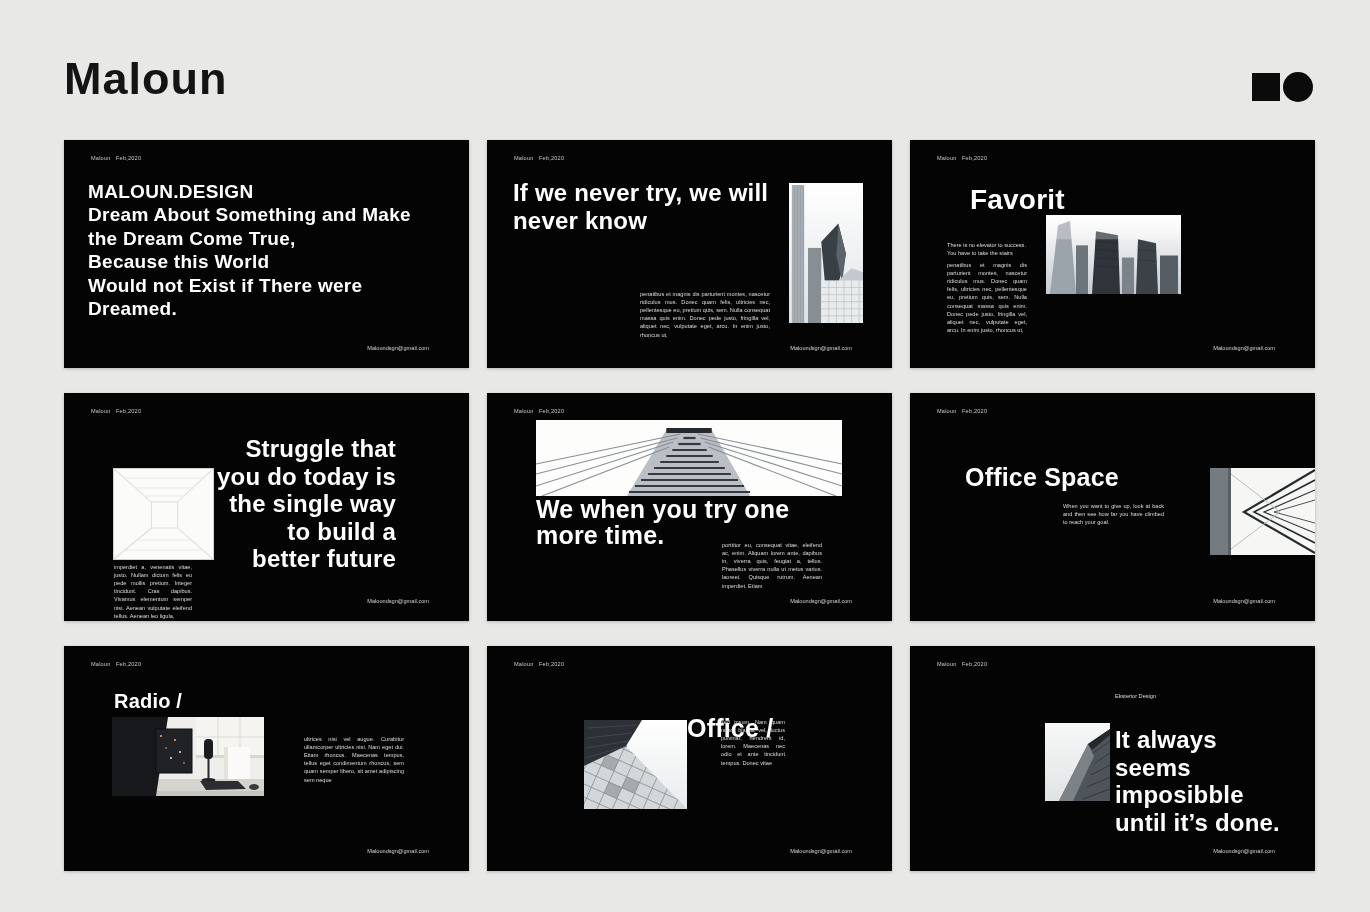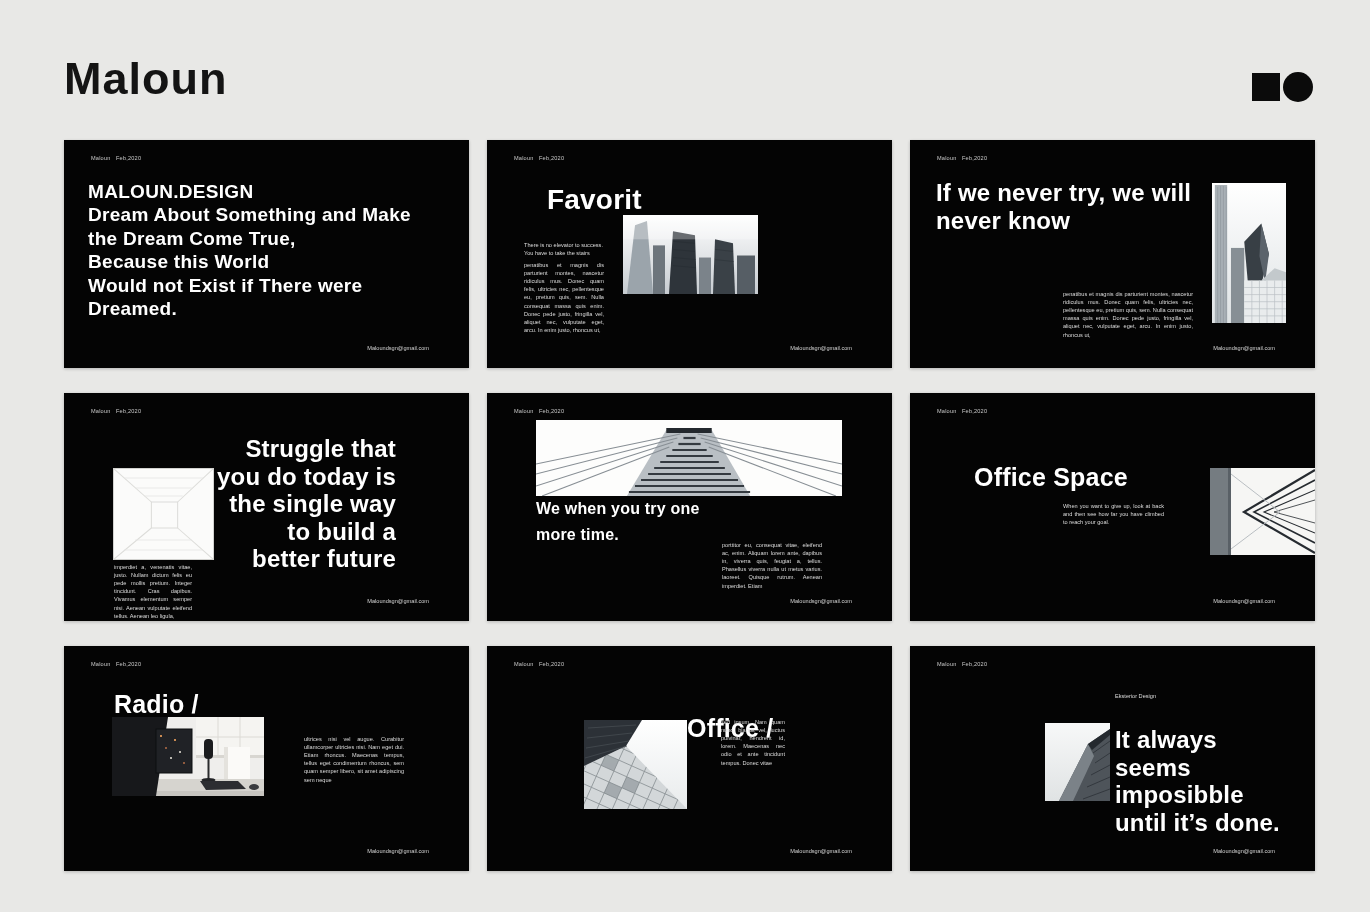--- a/index.html
+++ b/index.html
@@ -54,28 +54,28 @@
 
   .s3 .stitle { left:26px; top:39px; font-size:24px; line-height:27.5px; }
   .s3 .sbody  { left:153px; top:150px; width:130px; }
   .s3 .img-box{ left:302px; top:43px; width:74px; height:140px; }
 
   .s4 .stitle { left:153px; top:42px; font-size:24px; line-height:27.5px;text-align:right; }
   .s4 .img-box{ left:49px; top:75px; width:101px; height:92px; }
   .s4 .sbody  { left:50px; top:170px; width:78px; }
 
   .s5 .img-box{ left:49px; top:27px; width:306px; height:76px; }
-  .s5 .stitle { left:49px; top:103px; font-size:16px; line-height:26px; }
+  .s5 .stitle { left:49px; top:103px; font-size:25px; line-height:26px; }
   .s5 .sbody  { left:235px; top:148px; width:100px; }
 
-  .s6 .stitle { left:64px; top:70px; font-size:25px; }
+  .s6 .stitle { left:55px; top:70px; font-size:25px; }
   .s6 .sbody  { left:153px; top:109px; width:101px; }
   .s6 .img-box{ left:300px; top:75px; width:105px; height:87px; }
 
-  .s7 .stitle { left:50px; top:44px; font-size:25px; }
+  .s7 .stitle { left:50px; top:44px; font-size:20px; }
   .s7 .img-box{ left:48px; top:71px; width:152px; height:79px; }
   .s7 .sbody  { left:240px; top:89px; width:100px; }
 
   .s8 .stitle { left:200px; top:44px; font-size:25px;margin-top:24px; }
   .s8 .img-box{ left:97px; top:74px; width:103px; height:89px; }
   .s8 .sbody  { left:234px; top:72px; width:64px; }
 
   .s9 .slabel { left:205px; top:46px; }
   .s9 .img-box{ left:135px; top:77px; width:65px; height:78px; }
   .s9 .stitle { left:205px; top:80px; font-size:24px; line-height:27.5px; }
@@ -97,20 +97,66 @@
     <div class="shead">
       <span class="sbrand">Maloun</span>
       <span class="sdate">Feb,2020</span>
     </div>
     <h2 class="stitle">MALOUN.DESIGN
 Dream About Something and Make
 the Dream Come True,
 Because this World
 Would not Exist if There were
 Dreamed.</h2>
+    <span class="sfoot">Maloundsgn@gmail.com</span>
+  </article>
+
+  <article class="slide s3">
+    <div class="shead">
+      <span class="sbrand">Maloun</span>
+      <span class="sdate">Feb,2020</span>
+    </div>
+    <h2 class="stitle">If we never try, we will
+never know</h2>
+    <p class="sbody">penatibus et magnis dis parturient montes, nascetur ridiculus mus. Donec quam felis, ultricies nec, pellentesque eu, pretium quis, sem. Nulla consequat massa quis enim. Donec pede justo, fringilla vel, aliquet nec, vulputate eget, arcu. In enim justo, rhoncus ut,</p>
+    <div class="img-box">
+      <svg viewBox="0 0 78 138" preserveAspectRatio="none" aria-hidden="true">
+        <defs>
+            <linearGradient id="g3" x1="0" y1="0" x2="0" y2="1">
+          <stop offset="0" stop-color="#ffffff"></stop>
+              <stop offset="1" stop-color="#dfe3e5"></stop>
+        </linearGradient>
+          </defs>
+        <rect width="78" height="138" fill="url(#g3)"></rect>
+        <rect x="3" y="2" width="13" height="136" fill="#a8b0b5"></rect>
+        <g stroke="#8a9298" stroke-width="0.6">
+          <line x1="6" y1="4" x2="6" y2="138"></line>
+            <line x1="9" y1="3" x2="9" y2="138"></line>
+          <line x1="12" y1="3" x2="12" y2="138"></line>
+            <line x1="15" y1="4" x2="15" y2="138"></line>
+        </g>
+        <rect x="20" y="64" width="14" height="74" fill="#878f95"></rect>
+        <polygon points="34,58 52,40 60,70 52,100 38,100" fill="#383f45"></polygon>
+        <polygon points="52,40 60,70 56,98 50,72" fill="#5b636b"></polygon>
+        <rect x="34" y="96" width="44" height="42" fill="#e9eced"></rect>
+        <g stroke="#b9bfc3" stroke-width="0.7">
+          <line x1="34" y1="103" x2="78" y2="103"></line>
+            <line x1="34" y1="110" x2="78" y2="110"></line>
+          <line x1="34" y1="117" x2="78" y2="117"></line>
+            <line x1="34" y1="124" x2="78" y2="124"></line>
+          <line x1="34" y1="131" x2="78" y2="131"></line>
+          <line x1="42" y1="96" x2="42" y2="138"></line>
+            <line x1="50" y1="96" x2="50" y2="138"></line>
+          <line x1="58" y1="96" x2="58" y2="138"></line>
+            <line x1="66" y1="96" x2="66" y2="138"></line>
+          <line x1="74" y1="96" x2="74" y2="138"></line>
+        </g>
+        <polygon points="52,96 66,84 78,88 78,96" fill="#c3c9cc"></polygon>
+      </svg>
+    </div>
     <span class="sfoot">Maloundsgn@gmail.com</span>
   </article>
 
   <article class="slide s2">
     <div class="shead">
       <span class="sbrand">Maloun</span>
       <span class="sdate">Feb,2020</span>
     </div>
     <h2 class="stitle">Favorit</h2>
     <p class="squote">There is no elevator to success. You have to take the stairs</p>
@@ -132,66 +178,20 @@
         <rect x="114" y="40" width="18" height="38" fill="#565e65"></rect>
         <g stroke="#1e242a" stroke-width="0.6" opacity="0.5">
           <line x1="50" y1="26" x2="72" y2="28"></line>
             <line x1="50" y1="34" x2="72" y2="36"></line>
           <line x1="50" y1="42" x2="73" y2="44"></line>
             <line x1="50" y1="50" x2="73" y2="52"></line>
           <line x1="92" y1="34" x2="110" y2="36"></line>
             <line x1="92" y1="44" x2="111" y2="46"></line>
         </g>
         <rect width="135" height="24" fill="#ffffff" opacity="0.28"></rect>
-      </svg>
-    </div>
-    <span class="sfoot">Maloundsgn@gmail.com</span>
-  </article>
-
-  <article class="slide s3">
-    <div class="shead">
-      <span class="sbrand">Maloun</span>
-      <span class="sdate">Feb,2020</span>
-    </div>
-    <h2 class="stitle">If we never try, we will
-never know</h2>
-    <p class="sbody">penatibus et magnis dis parturient montes, nascetur ridiculus mus. Donec quam felis, ultricies nec, pellentesque eu, pretium quis, sem. Nulla consequat massa quis enim. Donec pede justo, fringilla vel, aliquet nec, vulputate eget, arcu. In enim justo, rhoncus ut,</p>
-    <div class="img-box">
-      <svg viewBox="0 0 78 138" preserveAspectRatio="none" aria-hidden="true">
-        <defs>
-            <linearGradient id="g3" x1="0" y1="0" x2="0" y2="1">
-          <stop offset="0" stop-color="#ffffff"></stop>
-              <stop offset="1" stop-color="#dfe3e5"></stop>
-        </linearGradient>
-          </defs>
-        <rect width="78" height="138" fill="url(#g3)"></rect>
-        <rect x="3" y="2" width="13" height="136" fill="#a8b0b5"></rect>
-        <g stroke="#8a9298" stroke-width="0.6">
-          <line x1="6" y1="4" x2="6" y2="138"></line>
-            <line x1="9" y1="3" x2="9" y2="138"></line>
-          <line x1="12" y1="3" x2="12" y2="138"></line>
-            <line x1="15" y1="4" x2="15" y2="138"></line>
-        </g>
-        <rect x="20" y="64" width="14" height="74" fill="#878f95"></rect>
-        <polygon points="34,58 52,40 60,70 52,100 38,100" fill="#383f45"></polygon>
-        <polygon points="52,40 60,70 56,98 50,72" fill="#5b636b"></polygon>
-        <rect x="34" y="96" width="44" height="42" fill="#e9eced"></rect>
-        <g stroke="#b9bfc3" stroke-width="0.7">
-          <line x1="34" y1="103" x2="78" y2="103"></line>
-            <line x1="34" y1="110" x2="78" y2="110"></line>
-          <line x1="34" y1="117" x2="78" y2="117"></line>
-            <line x1="34" y1="124" x2="78" y2="124"></line>
-          <line x1="34" y1="131" x2="78" y2="131"></line>
-          <line x1="42" y1="96" x2="42" y2="138"></line>
-            <line x1="50" y1="96" x2="50" y2="138"></line>
-          <line x1="58" y1="96" x2="58" y2="138"></line>
-            <line x1="66" y1="96" x2="66" y2="138"></line>
-          <line x1="74" y1="96" x2="74" y2="138"></line>
-        </g>
-        <polygon points="52,96 66,84 78,88 78,96" fill="#c3c9cc"></polygon>
       </svg>
     </div>
     <span class="sfoot">Maloundsgn@gmail.com</span>
   </article>
 
   <article class="slide s4">
     <div class="shead">
       <span class="sbrand">Maloun</span>
       <span class="sdate">Feb,2020</span>
     </div>

